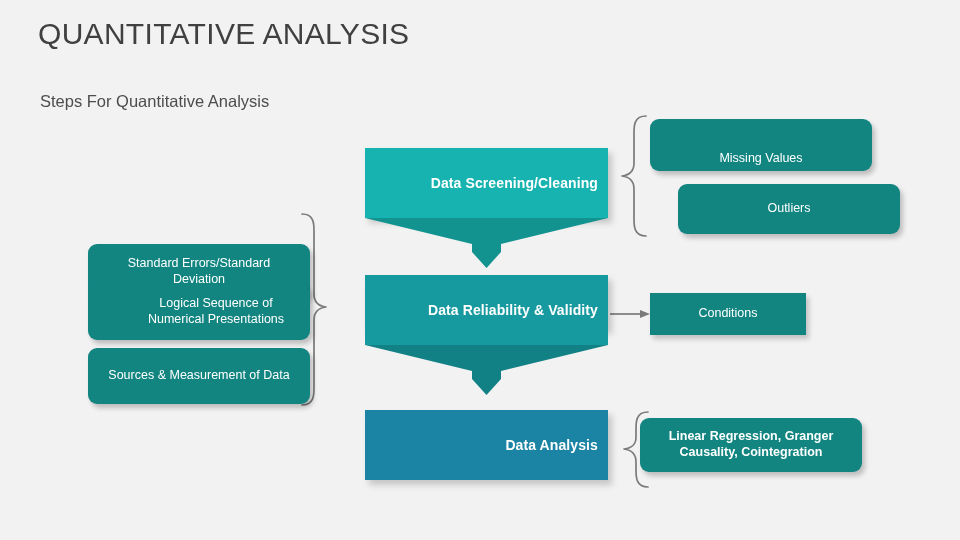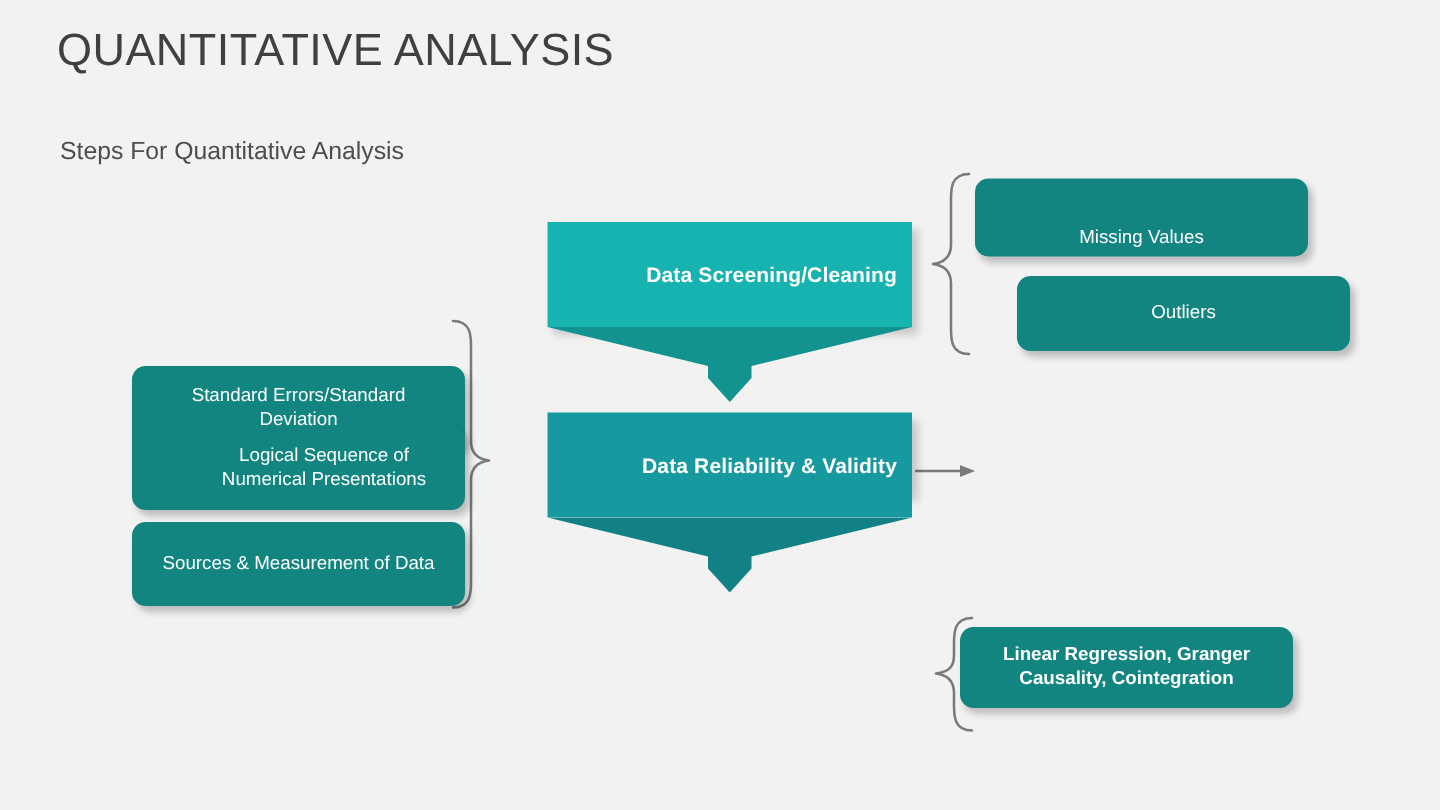--- a/index.html
+++ b/index.html
@@ -164,29 +164,38 @@
   <div class="step" id="step-2" style="left:365px; top:275px; width:243px; height:54px;">
     <div class="step-shadow"></div>
     <svg class="step-arrow" viewBox="0 0 243 50" preserveAspectRatio="none" style="top:70px; height:50px;">
       <polygon points="0,0 243,0 136,26 136,34 121.5,50 107,34 107,26" fill="#128185"></polygon>
     </svg>
     <div class="step-body" style="height:70px; background:#169aa0; z-index:2;">
       <span>Data Reliability &amp; Validity</span>
     </div>
   </div>
 
+  <div class="step" id="step-3" style="left:365px; top:410px; width:243px; height:70px;">
+    <div class="step-shadow"></div>
+    <div class="step-body" style="height:70px; background:#1b83a4; z-index:2;">
+      <span>Data Analysis</span>
+    </div>
+  </div>
 
   <div class="sat" style="left:650px; top:119px; width:222px; height:52px;align-items:flex-end;">
     <span>Missing Values</span>
   </div>
 
   <div class="sat" style="left:650px; top:184px; width:222px; height:50px;margin-left:28px;">
     <span>Outliers</span>
   </div>
 
+  <div class="sat square" style="left:650px; top:293px; width:156px; height:42px;">
+    <span>Conditions</span>
+  </div>
 
   <div class="sat" style="left:640px; top:418px; width:222px; height:54px;font-weight:bold;">
     <span>Linear Regression, Granger Causality, Cointegration</span>
   </div>
 
   <div class="sat" style="left:88px; top:220px; width:222px; height:56px;margin-top:24px;">
     <span>Standard Errors/Standard Deviation</span>
   </div>
 
   <div class="sat" style="left:88px; top:284px; width:222px; height:56px;padding-left:46px;">

